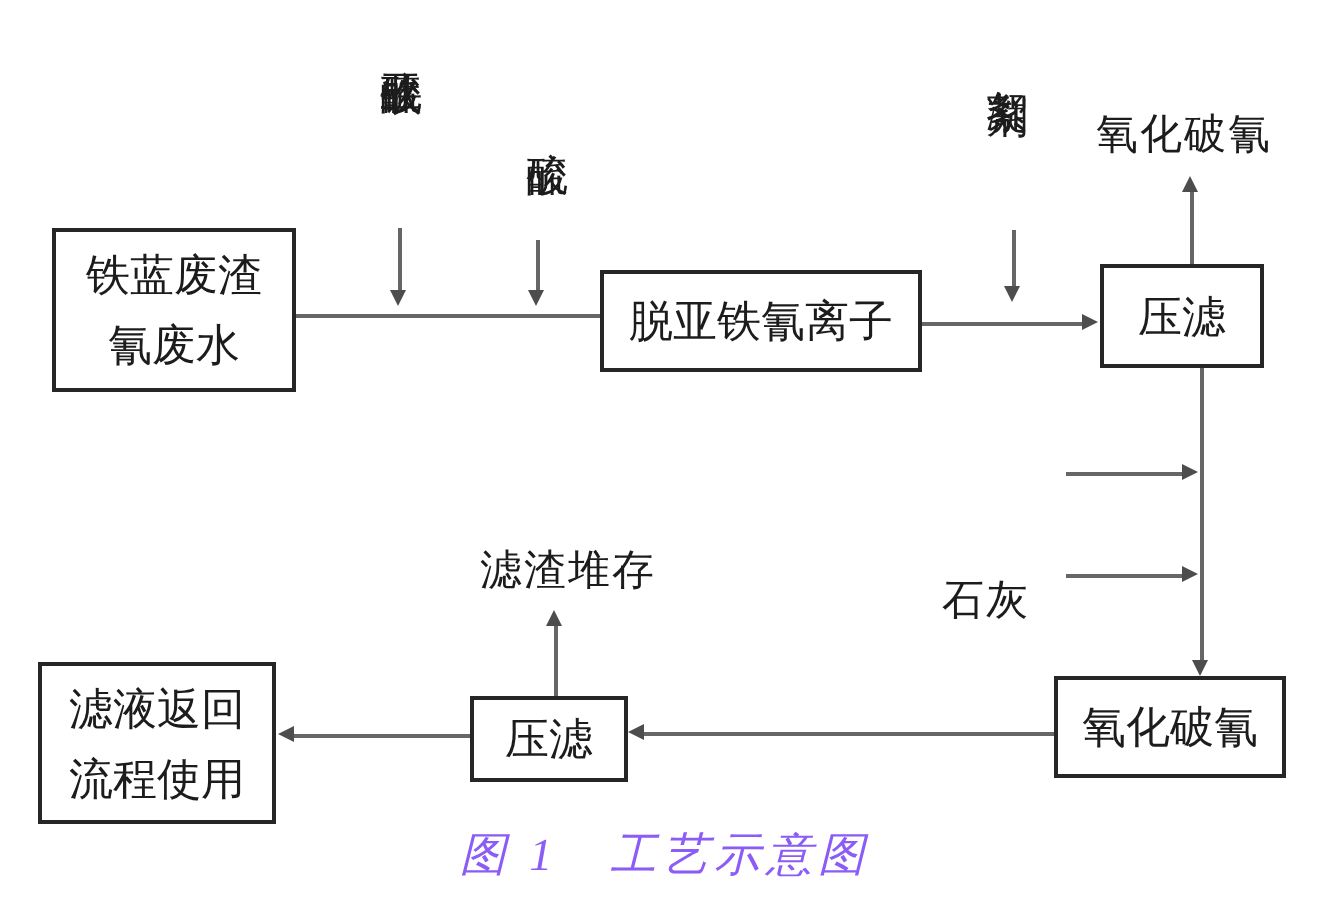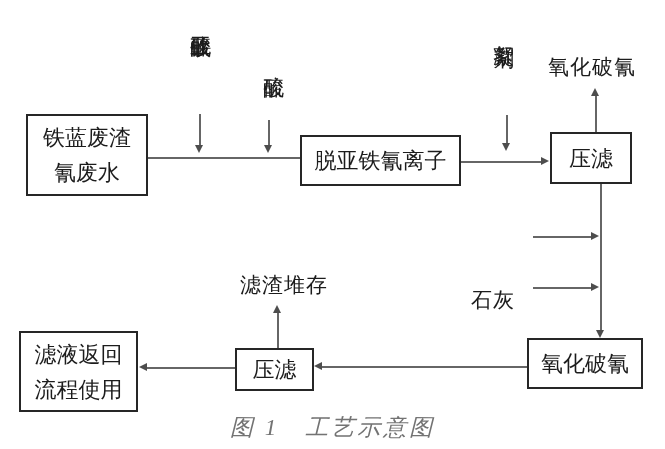--- a/index.html
+++ b/index.html
@@ -18,21 +18,21 @@
   .vtext{writing-mode:vertical-rl;text-orientation:upright;letter-spacing:1px;}
   .hline{position:absolute;height:1.5px;background:var(--line,#666);}
   .vline{position:absolute;width:1.5px;background:var(--line,#666);}
   .head{position:absolute;width:0;height:0;}
   .head.right{border-top:4.5px solid transparent;border-bottom:4.5px solid transparent;border-left:8px solid var(--head,#4d4d4d);}
   .head.left {border-top:4.5px solid transparent;border-bottom:4.5px solid transparent;border-right:8px solid var(--head,#4d4d4d);}
   .head.up   {border-left:4.5px solid transparent;border-right:4.5px solid transparent;border-bottom:8px solid var(--head,#4d4d4d);}
   .head.down {border-left:4.5px solid transparent;border-right:4.5px solid transparent;border-top:8px solid var(--head,#4d4d4d);}
   .caption{
     position:absolute;left:0;top:412px;width:665px;text-align:center;
-    font-size:23px;font-style:italic;letter-spacing:3px;color:#737373;
+    font-size:23px;font-style:italic;letter-spacing:3px;color:#8b5cf6;
   }
 </style>
 </head>
 <body>
 
 <div id="stage" style="--bg: #ffffff; --line: #666666; --head: #4d4d4d; --box-border: #262626; --text: #1c1c1c;">
 
   <div class="box" style="left:26px;top:114px;width:122px;height:82px;">铁蓝废渣
 氰废水</div>
   <div class="box" style="left:300px;top:135px;width:161px;height:51px;">脱亚铁氰离子</div>

